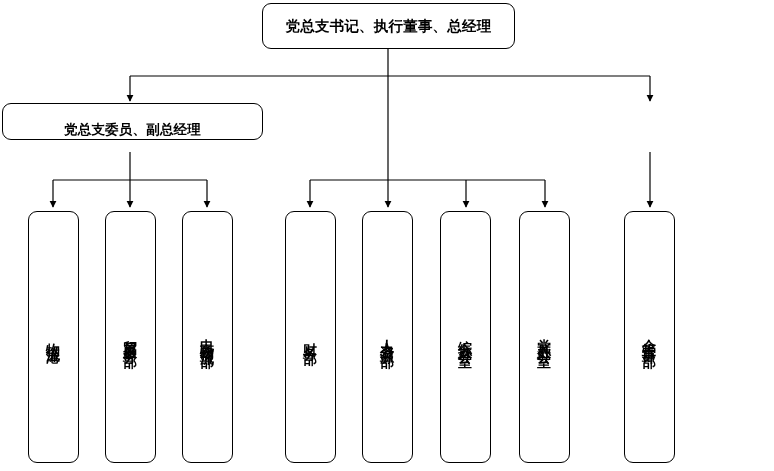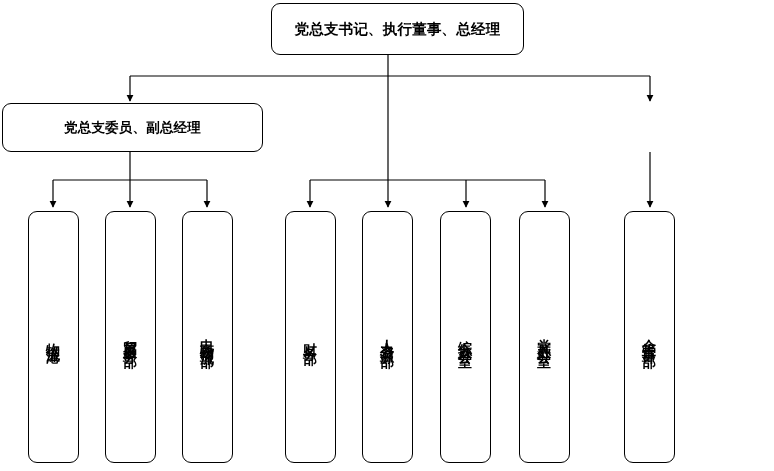--- a/index.html
+++ b/index.html
@@ -92,25 +92,25 @@
       <path d="M 310,180 L 545,180"></path>
       <path d="M 310,180 L 310,207" marker-end="url(#arrow)"></path>
       <path d="M 466,180 L 466,207" marker-end="url(#arrow)"></path>
       <path d="M 545,180 L 545,207" marker-end="url(#arrow)"></path>
 
       <path d="M 650,152 L 650,207" marker-end="url(#arrow)"></path>
 
     </g>
   </svg>
 
-  <div class="node level-1" style="left:271px; top:3px; width:253px; height:52px;">
+  <div class="node level-1" style="left:262px; top:3px; width:253px; height:46px;">
     <span>党总支书记、执行董事、总经理</span>
   </div>
 
-  <div class="node level-2" style="left:2px; top:103px; width:261px; height:49px;">
+  <div class="node level-2" style="left:2px; top:103px; width:261px; height:37px;align-items:flex-end;">
     <span>党总支委员、副总经理</span>
   </div>
 
   <div class="node level-3" style="left:28px; top:211px; width:51px; height:252px;">
     <span class="vlabel">物流港</span>
   </div>
   <div class="node level-3" style="left:105px; top:211px; width:51px; height:252px;">
     <span class="vlabel">贸易服务部</span>
   </div>
   <div class="node level-3" style="left:182px; top:211px; width:51px; height:252px;">

